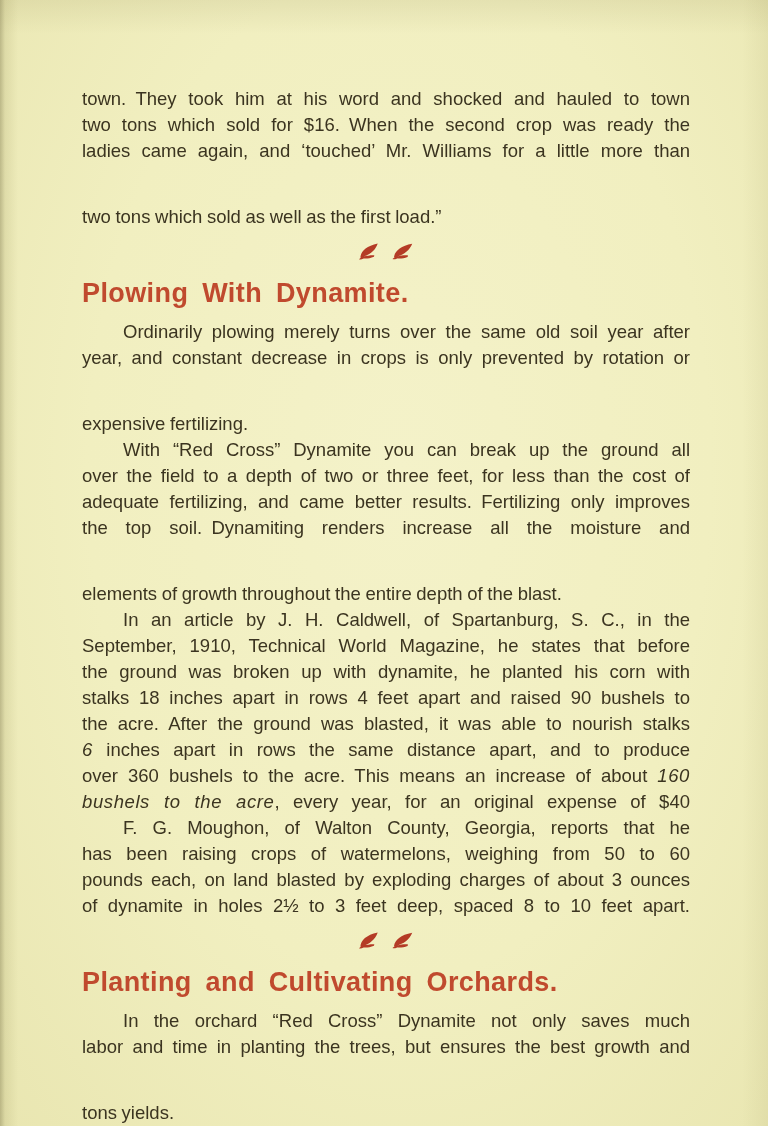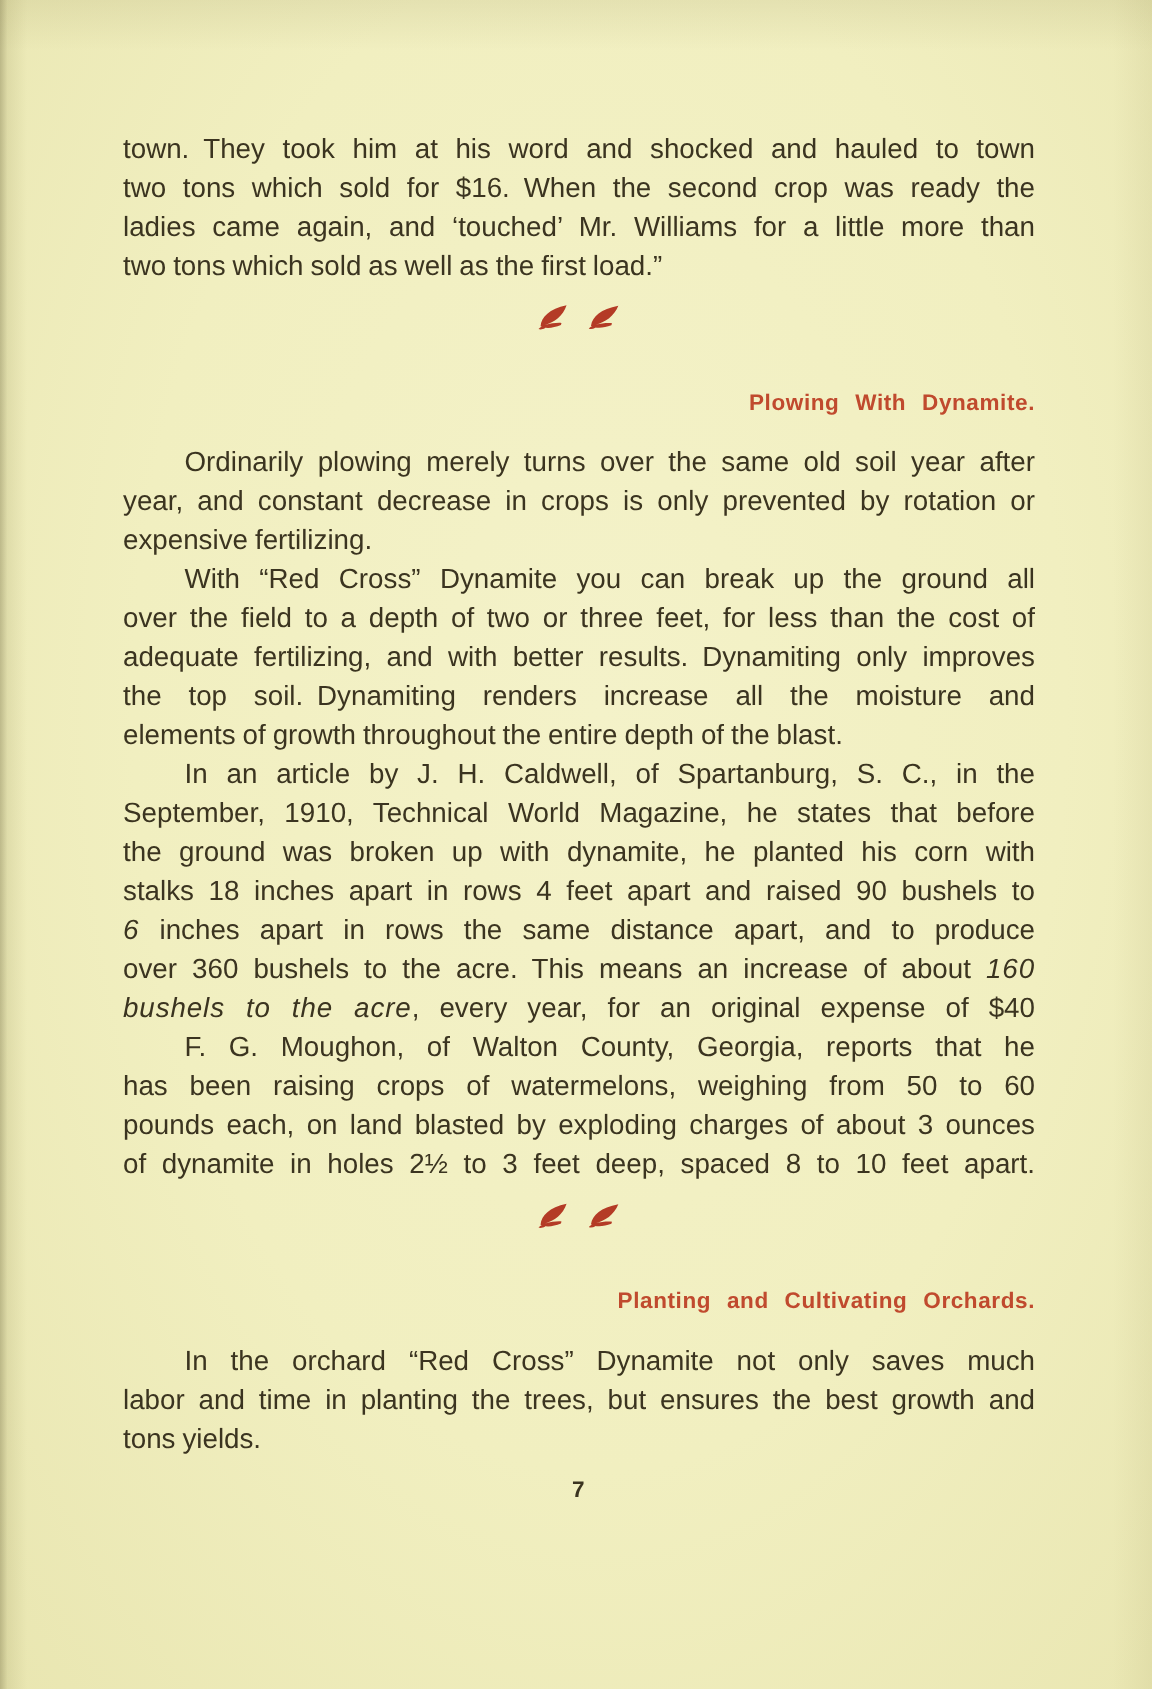--- a/index.html
+++ b/index.html
@@ -25,29 +25,30 @@
   }
   .line{
     text-align:justify;
     text-align-last:justify;
     word-spacing:-0.5px;
     white-space:normal;
   }
   .line.flush{
     text-align:right;
     text-align-last:left;
+    margin-top:40px;
   }
   .line.indent{ text-indent:41px; }
   .line i{ font-style:italic; letter-spacing:.6px; }
   .head{
-    margin:32px 0 12px;
-    text-align:right;
+    margin:16px 0 12px;
+    text-align:left;
     color:#c04a2e;
     font-weight:bold;
-    font-size:15px;
+    font-size:27px;
     line-height:28px;
     letter-spacing:.4px;
     word-spacing:6px;
   }
   .orn{
     margin-top:9px;
     height:24px;
     display:flex;
     justify-content:center;
     align-items:center;
@@ -87,27 +88,28 @@
          C11 15.8, 5.5 15.6, 2.5 13.5 Z"></path>
     <path fill="currentColor" d="M1.2 15.2 C2.6 13.8, 4.4 13.2, 6 13.4 L5.6 15.0 C4 15.8, 2.4 15.9, 1.2 15.2 Z"></path>
   </svg>
 </div>
       <div class="head">Plowing With Dynamite.</div>
       <div class="line indent"><span>Ordinarily plowing merely turns over the same old soil year after</span></div>
       <div class="line"><span>year, and constant decrease in crops is only prevented by rotation or</span></div>
       <div class="line flush"><span>expensive fertilizing.</span></div>
       <div class="line indent"><span>With “Red Cross” Dynamite you can break up the ground all</span></div>
       <div class="line"><span>over the field to a depth of two or three feet, for less than the cost of</span></div>
-      <div class="line"><span>adequate fertilizing, and with better results. Dynamiting only improves</span></div>
+      <div class="line"><span>adequate fertilizing, and came better results. Fertilizing only improves</span></div>
       <div class="line"><span>the top soil. Dynamiting renders increase all the moisture and</span></div>
       <div class="line flush"><span>elements of growth throughout the entire depth of the blast.</span></div>
       <div class="line indent"><span>In an article by J. H. Caldwell, of Spartanburg, S. C., in the</span></div>
       <div class="line"><span>September, 1910, Technical World Magazine, he states that before</span></div>
       <div class="line"><span>the ground was broken up with dynamite, he planted his corn with</span></div>
       <div class="line"><span>stalks 18 inches apart in rows 4 feet apart and raised 90 bushels to</span></div>
+      <div class="line"><span>the acre. After the ground was blasted, it was able to nourish stalks</span></div>
       <div class="line"><i>6</i><span> inches apart in rows the same distance apart, and to produce</span></div>
       <div class="line"><span>over 360 bushels to the acre. This means an increase of about </span><i>160</i></div>
       <div class="line"><i>bushels to the acre</i><span>, every year, for an original expense of $40</span></div>
       <div class="line indent"><span>F. G. Moughon, of Walton County, Georgia, reports that he</span></div>
       <div class="line"><span>has been raising crops of watermelons, weighing from 50 to 60</span></div>
       <div class="line"><span>pounds each, on land blasted by exploding charges of about 3 ounces</span></div>
       <div class="line"><span>of dynamite in holes 2½ to 3 feet deep, spaced 8 to 10 feet apart.</span></div>
       <div class="orn" style="color: rgb(180, 59, 38);">
   <svg width="22" height="17" viewBox="0 0 22 17" aria-hidden="true">
     <path fill="currentColor" d="M2.5 13.5 C2.8 7.5, 8 2.8, 19.5 1.5 C17.5 8.2, 11.5 12.2, 5.5 13.0

